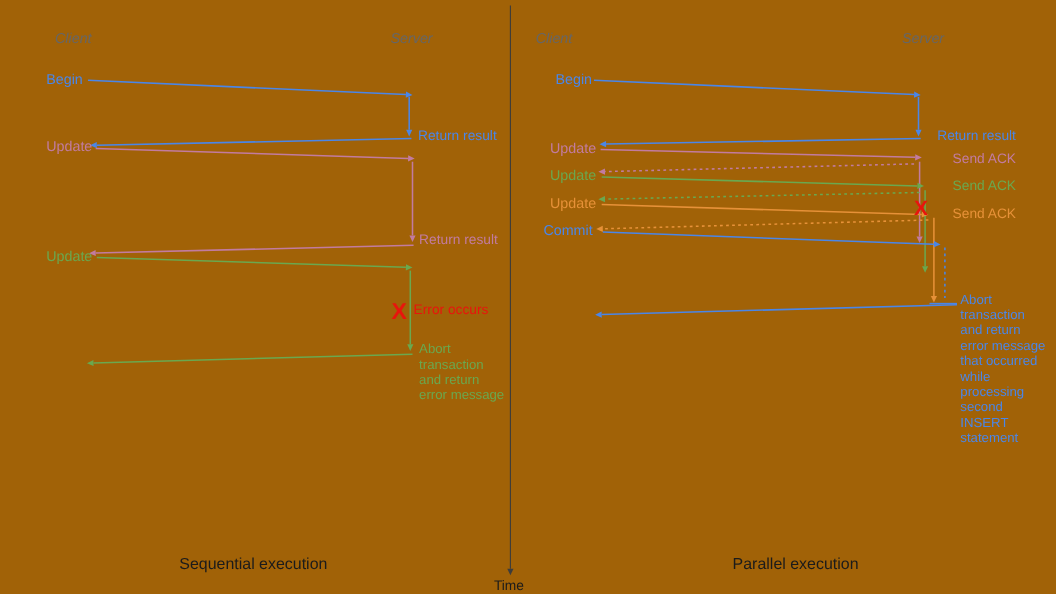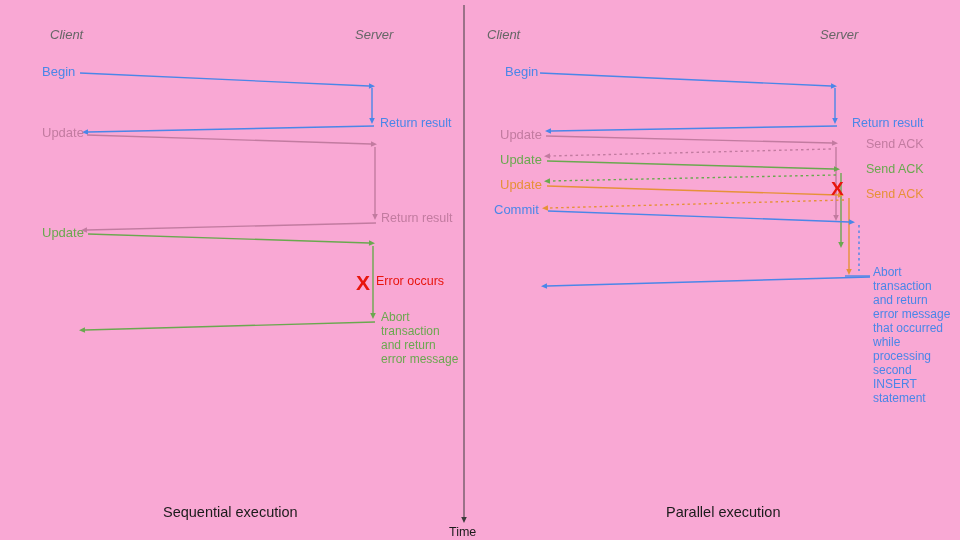--- a/index.html
+++ b/index.html
@@ -3,21 +3,21 @@
 <meta charset="utf-8">
 <style>
   html, body {
     margin: 0; padding: 0;
     background: #ffffff;
     font-family: "Liberation Sans", sans-serif;
   }
   #stage {
     position: relative;
     width: 960px; height: 540px;
-    background: #f9a8d4;
+    background: #a16207;
     overflow: hidden;
   }
   #diagram-svg { position: absolute; left: 0; top: 0; }
   text { font-family: "Liberation Sans", sans-serif; }
 </style>
 </head>
 <body>
 
 <div id="stage">
   <svg id="diagram-svg" width="960" height="540" viewBox="0 0 960 540" xmlns="http://www.w3.org/2000/svg">

